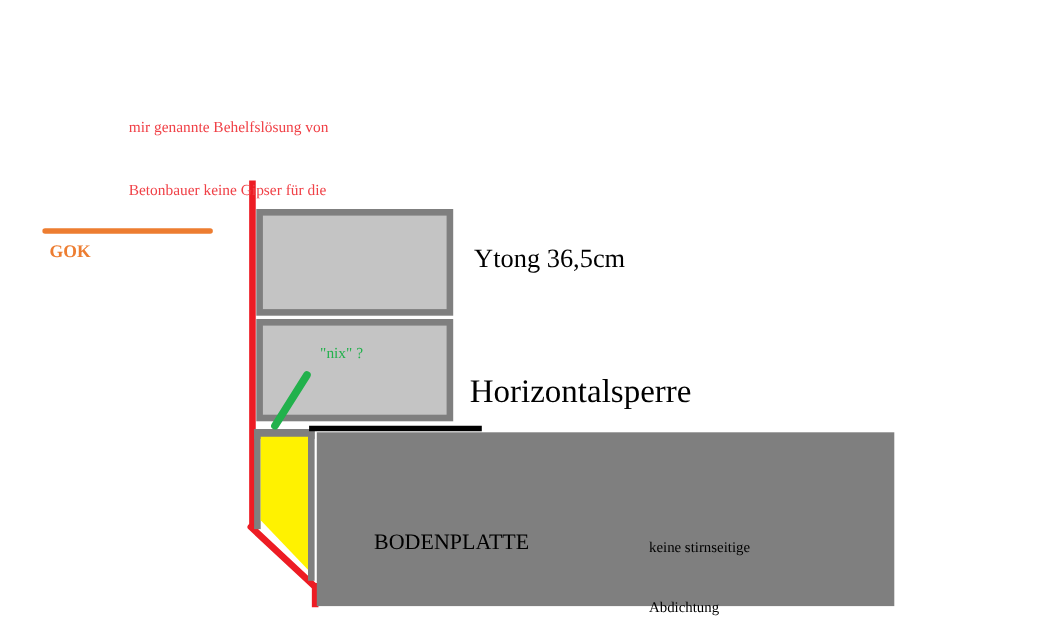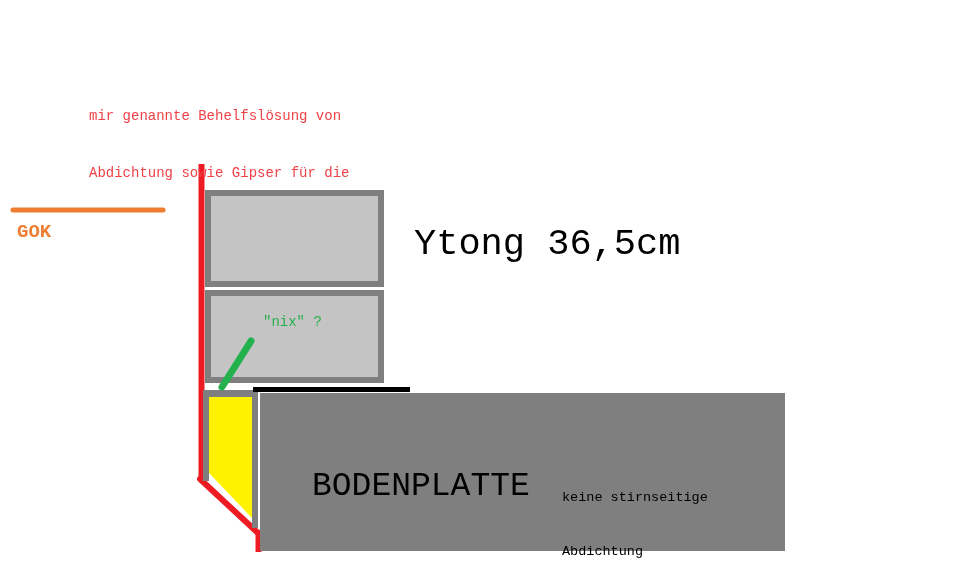--- a/index.html
+++ b/index.html
@@ -1,28 +1,28 @@
 <!DOCTYPE html>
 <html style="--red: #ED1C24; --red_text: #F04147; --orange: #ED7D31; --green: #22B14C; --yellow: #FFF200; --block_fill: #C4C4C4; --gray: #7F7F7F; --black: #000000;"><head>
 <meta charset="utf-8">
 <style>
   html,body{margin:0;padding:0;background:#ffffff;}
   .canvas{
     position:relative;width:785px;height:575px;background:#ffffff;
-    font-family:Liberation Mono, monospace;overflow:hidden;
+    font-family:Liberation Serif, serif;overflow:hidden;margin-left:28px;
   }
   .layer{position:absolute;left:0;top:0;}
   .txt{position:absolute;white-space:pre;}
 
   .annotation{left:89px;top:69px;font-size:14px;line-height:19px;color:var(--red_text);}
-  .gok{left:17px;top:221px;font-size:19px;font-weight:bold;color:var(--orange);}
-  .ytong-label{left:414px;top:223px;font-size:37px;color:var(--black);}
+  .gok{left:17px;top:221px;font-size:16px;font-weight:bold;color:var(--orange);}
+  .ytong-label{left:403px;top:223px;font-size:24px;color:var(--black);}
   .nix-label{left:263px;top:314px;font-size:14px;color:var(--green);}
   .horizontalsperre-label{left:399px;top:339px;font-size:30px;color:var(--black);}
-  .bodenplatte-label{left:312px;top:468px;font-size:33px;color:var(--black);}
+  .bodenplatte-label{left:312px;top:482px;font-size:20px;color:var(--black);}
   .keine-label{left:562px;top:453px;font-size:13.5px;line-height:18px;color:var(--black);}
 
   .stroke-orange{stroke:var(--orange);}
   .stroke-red{stroke:var(--red);}
   .stroke-green{stroke:var(--green);}
   .stroke-black{stroke:var(--black);}
   .fill-grayborder{fill:var(--gray);}
   .fill-yellow{fill:var(--yellow);}
   .ytong-block{fill:var(--block_fill);stroke:var(--gray);stroke-width:6;}
   .bodenplatte-rect{fill:var(--gray);}
@@ -54,29 +54,30 @@
 
     <line class="stroke-black" x1="253" y1="389.5" x2="410" y2="389.5" stroke-width="5" stroke-linecap="butt"></line>
 
     <line class="stroke-green" x1="222" y1="387" x2="251" y2="341" stroke-width="7" stroke-linecap="round"></line>
 
     <rect class="bodenplatte-rect" x="260" y="393" width="528" height="158"></rect>
   </svg>
 
   <div class="txt annotation">
     <div>mir genannte Behelfslösung von</div>
-    <div>Abdichtung sowie Gipser für die</div>
+    <div>Betonbauer keine Gipser für die</div>
   </div>
 
   <div class="txt gok">GOK</div>
 
   <div class="txt ytong-label">Ytong 36,5cm</div>
 
   <div class="txt nix-label">"nix" ?</div>
 
+  <div class="txt horizontalsperre-label">Horizontalsperre</div>
 
   <div class="txt bodenplatte-label">BODENPLATTE</div>
 
   <div class="txt keine-label">
     <div>keine stirnseitige</div>
     <div>Abdichtung</div>
   </div>
 
 </div>
 

